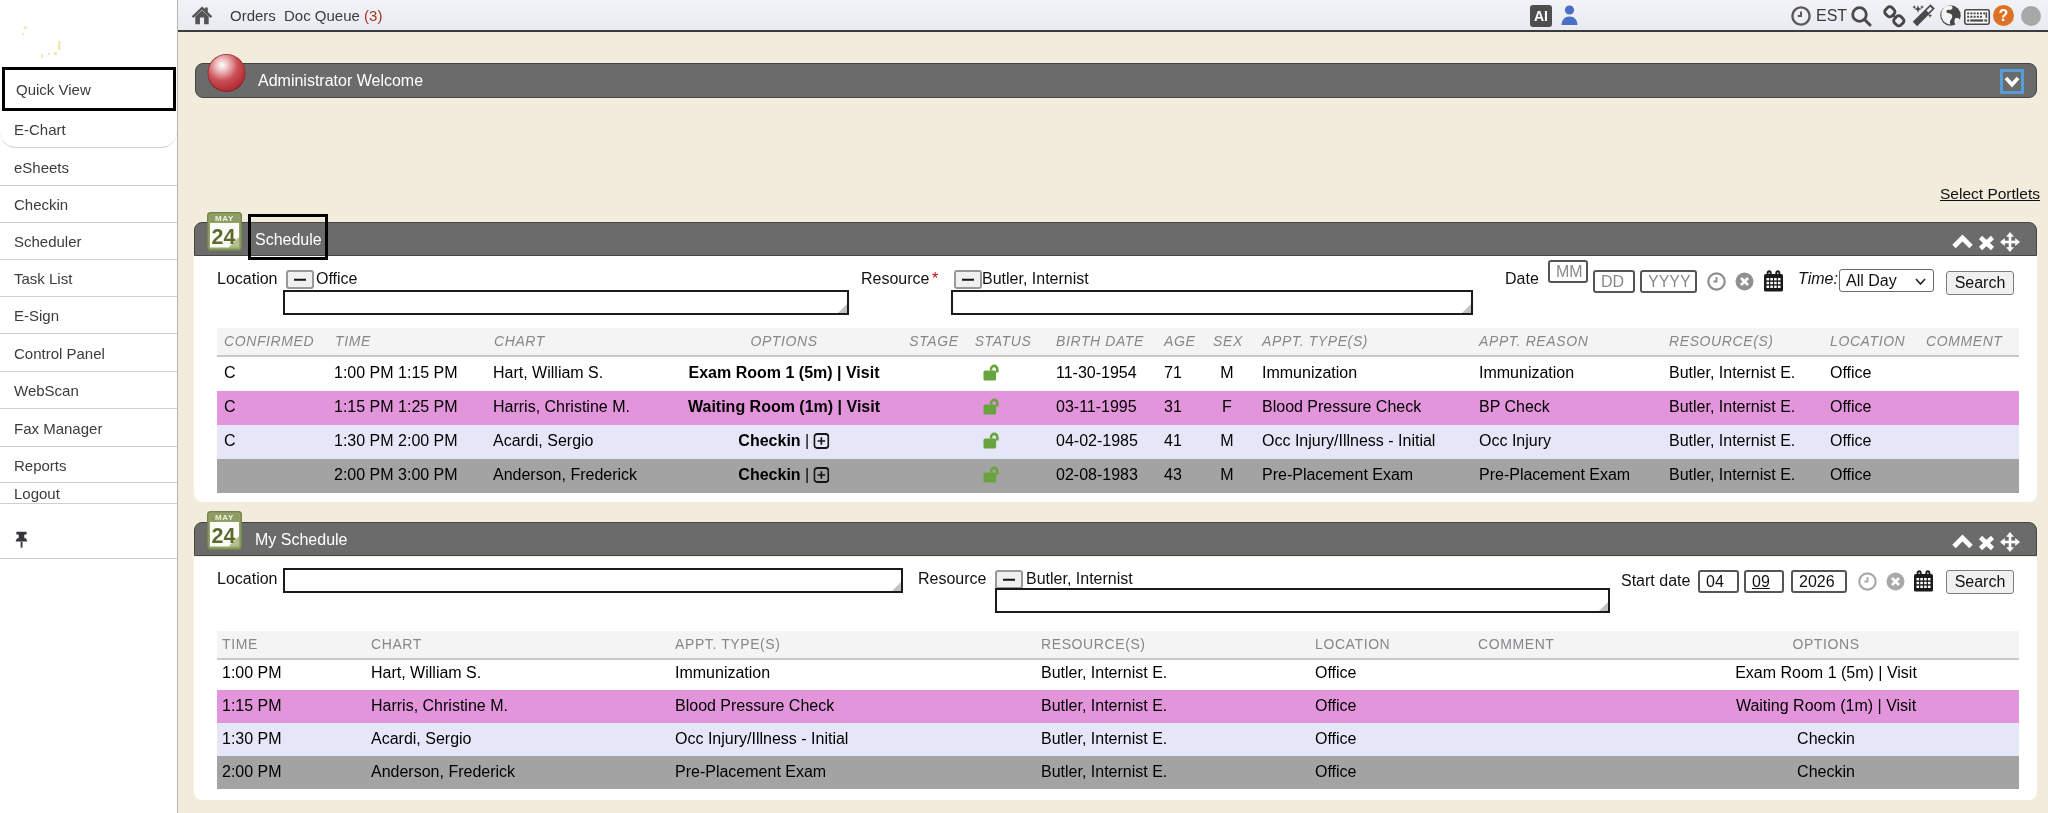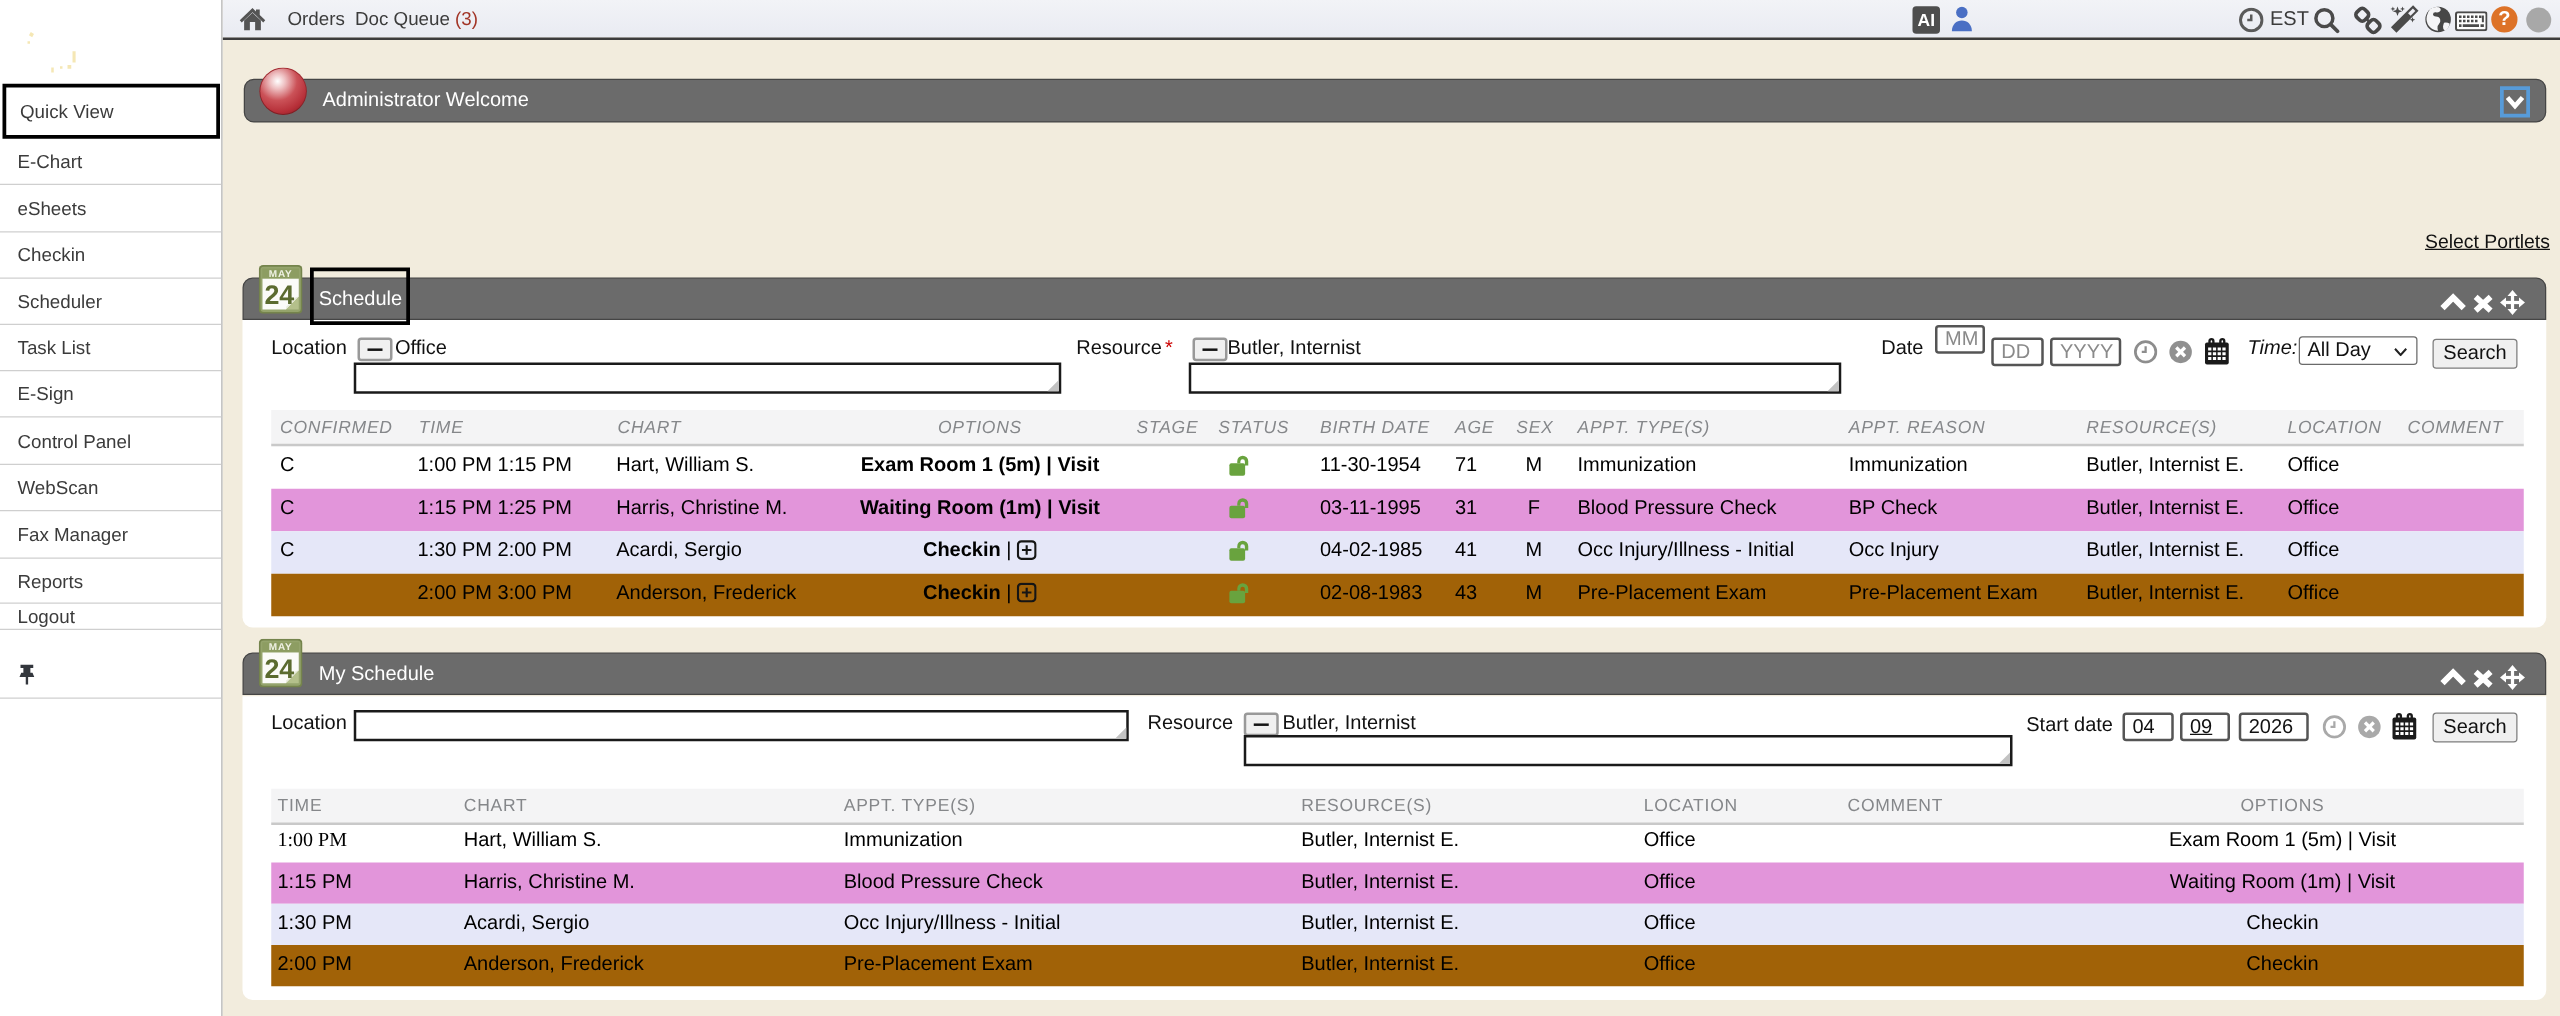--- a/index.html
+++ b/index.html
@@ -37,41 +37,41 @@
 .ph { color:#8a8a8a; }
 .searchbtn { position:absolute; height:24px; background:#f0f0f0; border:1.5px solid #7d7d7d; border-radius:3px; font-size:16px; color:#111; text-align:center; }
 
 
 .thead { position:absolute; background:#f4f4f5; border-bottom:2px solid #c9c9c9; }
 .thead span { position:absolute; font-size:14px; color:#85878a; letter-spacing:0.6px; top:calc(50% - 1px); transform:translateY(-50%); white-space:nowrap; }
 .trow { position:absolute; height:34px; }
 .trow span { position:absolute; font-size:16px; color:#000; top:calc(50% - 1px); transform:translateY(-50%); white-space:nowrap; }
 .rowpink { background:#e295da; }
 .rowlav { background:#e5e7f8; }
-.rowcyan { background:#a16207; }
+.rowcyan { background:#a3a3a3; }
 .bold { font-weight:bold; }
 .ctr { transform:translate(-50%,-50%) !important; }
 </style>
 </head>
 <body>
 <div id="page">
 
   <div id="sidebar">
     <svg class="abs" style="left:8px;top:8px;" width="150" height="55" viewBox="0 0 150 55">
         <g fill="#edd57a" opacity="0.55">
           <rect x="16" y="18" width="3" height="3" transform="rotate(30 17 19)"></rect>
           <rect x="14" y="25" width="2" height="2"></rect>
           <rect x="50" y="33" width="2.5" height="9"></rect>
           <rect x="46" y="44" width="3" height="3"></rect>
           <rect x="33" y="46" width="2" height="4"></rect>
           <rect x="40" y="45" width="2" height="2"></rect>
         </g>
       </svg>
     <div id="qvbox">Quick View</div>
-    <div class="sitem" style="top:111px;height:37px;">E-Chart</div>
+    <div class="sitem" style="top:111px;height:37px;border-radius:16px;">E-Chart</div>
     <div class="sitem" style="top:149px;height:37px;">eSheets</div>
     <div class="sitem" style="top:187px;height:36px;">Checkin</div>
     <div class="sitem" style="top:224px;height:36px;">Scheduler</div>
     <div class="sitem" style="top:261px;height:36px;">Task List</div>
     <div class="sitem" style="top:298px;height:36px;">E-Sign</div>
     <div class="sitem" style="top:335px;height:37px;">Control Panel</div>
     <div class="sitem" style="top:373px;height:36px;">WebScan</div>
     <div class="sitem" style="top:410px;height:37px;">Fax Manager</div>
     <div class="sitem" style="top:448px;height:35px;">Reports</div>
     <div class="sitem" style="top:484px;height:20px;">Logout</div>
@@ -430,21 +430,21 @@
     <div class="thead" style="left:23px;top:74px;width:1802px;height:29px;">
       <span style="left:5px;">TIME</span>
       <span style="left:154px;">CHART</span>
       <span style="left:458px;">APPT. TYPE(S)</span>
       <span style="left:824px;">RESOURCE(S)</span>
       <span style="left:1098px;">LOCATION</span>
       <span style="left:1261px;">COMMENT</span>
       <span class="ctr" style="left:1609px;">OPTIONS</span>
     </div>
     <div class="trow" style="left:23px;top:100px;width:1802px;height:33px;">
-      <span style="left:5px;font-family:Liberation Serif, serif;">1:00 PM</span>
+      <span style="left:5px;">1:00 PM</span>
         <span style="left:154px;">Hart, William S.</span>
         <span style="left:458px;">Immunization</span>
       <span style="left:824px;">Butler, Internist E.</span>
         <span style="left:1098px;">Office</span>
       <span class="ctr" style="left:1609px;">Exam Room 1 (5m) | Visit</span>
     </div>
     <div class="trow rowpink" style="left:23px;top:133px;width:1802px;height:33px;">
       <span style="left:5px;">1:15 PM</span>
         <span style="left:154px;">Harris, Christine M.</span>
         <span style="left:458px;">Blood Pressure Check</span>

